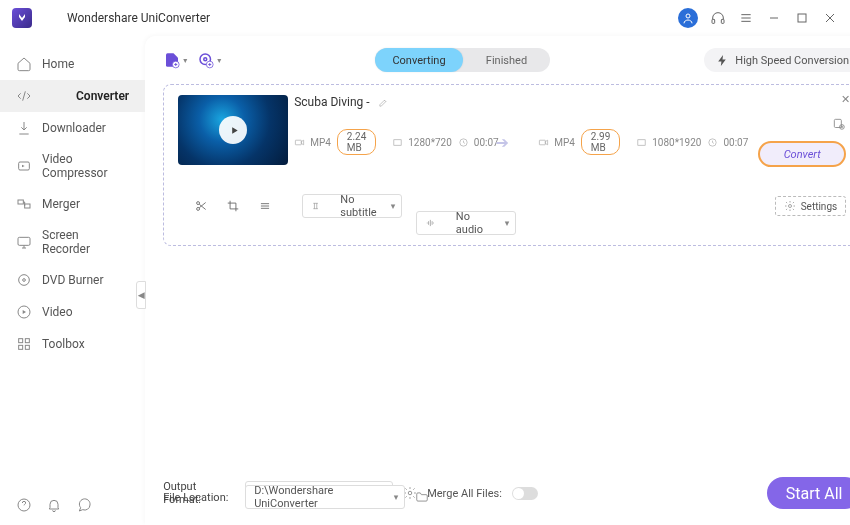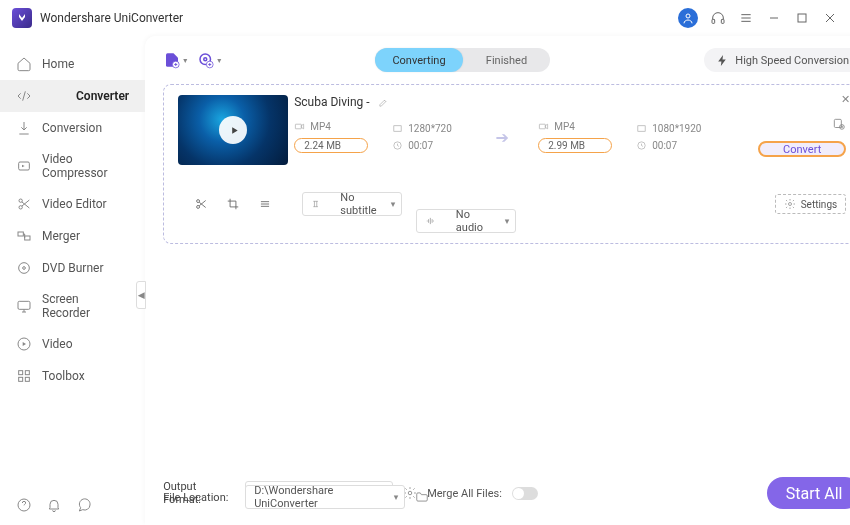--- a/index.html
+++ b/index.html
@@ -1,17 +1,17 @@
 <!DOCTYPE html>
 <html><head>
 <meta charset="utf-8">
 <style>
 * { margin:0; padding:0; box-sizing:border-box; font-family:-apple-system,BlinkMacSystemFont,"Segoe UI",Roboto,sans-serif; }
 body { width:850px; height:525px; background:#fff; overflow:hidden; color:#333; }
-.titlebar { height:36px; display:flex; align-items:center; padding:0 12px; }
+.titlebar { height:36px; display:flex; align-items:center; padding:0 12px;gap:27px; }
 .logo { width:20px; height:20px; background:linear-gradient(135deg,#6b4fd8,#3a2a8a); border-radius:4px; margin-right:8px; display:flex; align-items:center; justify-content:center; }
 .logo svg { width:12px; height:12px; }
 .app-title { font-size:12px; color:#333; flex:1; }
 .titlebar-right { display:flex; align-items:center; gap:12px; }
 .avatar-circle { width:20px; height:20px; border-radius:50%; background:#2a6ed8; display:flex; align-items:center; justify-content:center; }
 .tb-icon { width:16px; height:16px; stroke:#666; fill:none; stroke-width:1.5; }
 .main { display:flex; height:calc(100% - 36px); }
 .sidebar { width:162px; padding-top:12px; position:relative; }
 .sidebar-item { display:flex; align-items:center; gap:10px; padding:8px 16px; font-size:12px; color:#555; cursor:pointer; }
 .sidebar-item.active { background:#f0f0f0; font-weight:600; color:#222;gap:44px; }
@@ -28,27 +28,27 @@
 .speed-box { background:#f3f3f5; border-radius:14px; height:24px; padding:0 12px; display:flex; align-items:center; gap:6px; font-size:11px; color:#555; }
 .card { border:1px dashed #bcbce0; border-radius:8px; padding:10px 14px 10px 14px; position:relative; }
 .card-close { position:absolute; top:8px; right:10px; color:#888; cursor:pointer; font-size:11px; }
 .card-top { display:flex; gap:6px; }
 .thumb { width:110px; height:70px; border-radius:4px; background:radial-gradient(circle at 40% 35%, #1aa6e0 0%, #0a5fa8 28%, #053468 60%, #031c3c 100%); display:flex; align-items:center; justify-content:center; position:relative; }
 .play { width:28px; height:28px; border-radius:50%; background:rgba(255,255,255,0.92); display:flex; align-items:center; justify-content:center; }
 .play svg { width:11px; height:11px; fill:#444; margin-left:2px; }
 .card-body { flex:1; }
 .card-title { display:flex; align-items:center; gap:8px; font-size:12px; color:#333; margin-bottom:8px; }
 .spec-row { display:flex; align-items:center; gap:24px; }
-.spec-col { display:flex; flex-direction:column; gap:6px; width:74px; }
+.spec-col { display:flex; flex-direction:row; gap:6px; width:74px; }
 .spec { display:flex; align-items:center; gap:5px; font-size:10px; color:#888; }
 .spec-icon { width:11px; height:11px; stroke:#aaa; fill:none; stroke-width:1.5; }
 .badge { border:1px solid #f5a34a; border-radius:10px; padding:1px 9px; font-size:10px; color:#666; }
 .arrow { color:#c5c5e8; font-size:16px; width:24px; text-align:center; }
 .settings-chip { border:1px dashed #bbb; border-radius:3px; padding:3px 8px; display:flex; align-items:center; gap:5px; font-size:10px; color:#555; cursor:pointer; }
-.convert-btn { width:88px; height:16px; border:2px solid #f5a34a; border-radius:13px; background:#f1edfb; color:#6b4fd8; font-size:11px; display:flex; align-items:center; justify-content:center; cursor:pointer; }
+.convert-btn { width:88px; height:26px; border:2px solid #f5a34a; border-radius:13px; background:#f1edfb; color:#6b4fd8; font-size:11px; display:flex; align-items:center; justify-content:center; cursor:pointer;font-style:italic; }
 .card-right { display:flex; flex-direction:column; align-items:flex-end; justify-content:center; gap:10px; }
 .card-bottom { display:flex; align-items:center; gap:14px; margin-top:10px; }
 .tool-icons { display:flex; gap:18px; width:110px; justify-content:center; }
 .tool-icons svg { width:14px; height:14px; stroke:#666; fill:none; stroke-width:1.5; cursor:pointer; }
 .select { border:1px solid #ddd; border-radius:3px; height:24px; padding:0 20px 0 8px; font-size:11px; color:#555; display:flex; align-items:center; gap:20px; position:relative; background:#fff; cursor:pointer; }
 .select::after { content:"▾"; position:absolute; right:6px; color:#888; font-size:9px; }
 .select.sub { width:100px; }
 .select.aud { width:100px;margin-top:34px; }
 .select.fmt { width:148px; }
 .select.loc { width:160px; }
@@ -113,58 +113,50 @@
     <div class="sidebar-item active">
       <svg class="sb-icon" viewBox="0 0 24 24">
           <path d="M7 8l-4 4 4 4M17 8l4 4-4 4M14 5l-4 14"></path>
         </svg>
       <span>Converter</span>
     </div>
     <div class="sidebar-item">
       <svg class="sb-icon" viewBox="0 0 24 24">
           <path d="M12 3v12m-4-4l4 4 4-4M5 21h14"></path>
         </svg>
-      <span>Conversion</span>
+      <span>Downloader</span>
     </div>
     <div class="sidebar-item">
       <svg class="sb-icon" viewBox="0 0 24 24">
           <rect x="4" y="6" width="16" height="12" rx="2"></rect>
           <path d="M9 10l4 2-4 2z" fill="#888" stroke="none"></path>
         </svg>
       <span>Video Compressor</span>
-    </div>
-    <div class="sidebar-item">
-      <svg class="sb-icon" viewBox="0 0 24 24">
-          <circle cx="7" cy="7" r="2.5"></circle>
-          <circle cx="7" cy="17" r="2.5"></circle>
-          <path d="M9 9l11 9M9 15l11-9"></path>
-        </svg>
-      <span>Video Editor</span>
     </div>
     <div class="sidebar-item">
       <svg class="sb-icon" viewBox="0 0 24 24">
           <rect x="3" y="6" width="8" height="6"></rect>
           <rect x="13" y="12" width="8" height="6"></rect>
           <path d="M11 9h2v6"></path>
         </svg>
       <span>Merger</span>
     </div>
     <div class="sidebar-item">
       <svg class="sb-icon" viewBox="0 0 24 24">
+          <rect x="3" y="5" width="18" height="12" rx="2"></rect>
+          <path d="M9 21h6M12 17v4"></path>
+        </svg>
+      <span>Screen Recorder</span>
+    </div>
+    <div class="sidebar-item">
+      <svg class="sb-icon" viewBox="0 0 24 24">
           <circle cx="12" cy="12" r="8"></circle>
           <circle cx="12" cy="12" r="2"></circle>
         </svg>
       <span>DVD Burner</span>
-    </div>
-    <div class="sidebar-item">
-      <svg class="sb-icon" viewBox="0 0 24 24">
-          <rect x="3" y="5" width="18" height="12" rx="2"></rect>
-          <path d="M9 21h6M12 17v4"></path>
-        </svg>
-      <span>Screen Recorder</span>
     </div>
     <div class="sidebar-item">
       <svg class="sb-icon" viewBox="0 0 24 24">
           <circle cx="12" cy="12" r="9"></circle>
           <path d="M10 9l5 3-5 3z" fill="#888" stroke="none"></path>
         </svg>
       <span>Video</span>
     </div>
     <div class="sidebar-item">
       <svg class="sb-icon" viewBox="0 0 24 24">

